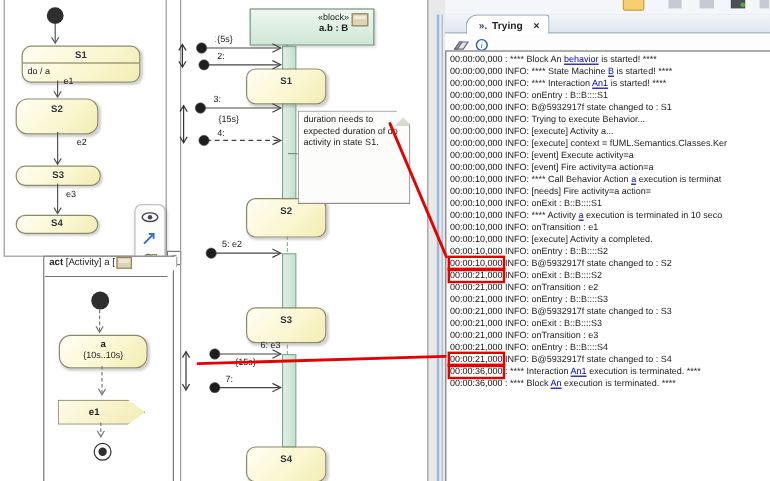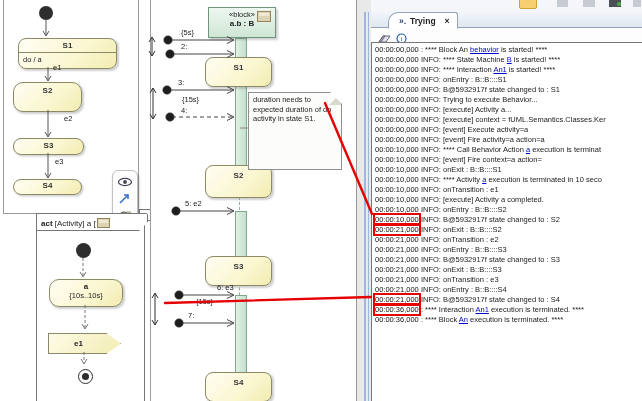--- a/index.html
+++ b/index.html
@@ -30,21 +30,21 @@
        border-radius:10px 3px 0 0;font-size:8.5px;display:flex;align-items:center;padding:0 7px 0 10px;}
   .tabline{background:#93a3ba;}
   .logbox{background:#fff;border:1px solid #777;font-size:7.5px;line-height:10px;
           padding:2px 0 0 3px;white-space:nowrap;overflow:hidden;}
   .log-line{height:10px;}
   .ts{color:#111;}
   .ts.boxed{outline:2px solid #e60000;outline-offset:0;}
   .loglink{color:#0000cc;text-decoration:underline;}
   .hdract{background:#fff;border:1px solid #777;border-left:none;border-top:none;font-size:8px;
           clip-path:polygon(0 0,100% 0,100% 45%,calc(100% - 9px) 100%,0 100%);
-          display:flex;align-items:flex-end;padding:0 10px 2px 4px;}
+          display:flex;align-items:flex-start;padding:0 10px 2px 4px;}
   .blockicon{background:#ded3b4;border:1px solid #94845c;}
   .blockicon i{display:block;margin:1px;height:3px;background:#efe8d2;}
   .pent{background:linear-gradient(135deg,#fdfbe8,#f3ecb2);border:1px solid #8a8a66;
         clip-path:polygon(0 0,80% 0,100% 50%,80% 100%,0 100%);
         display:flex;align-items:center;justify-content:center;}
   .circ{border-radius:50%;}
   svg{position:absolute;left:0;top:0;pointer-events:none;}
 </style>
 </head>
 <body>
@@ -128,21 +128,21 @@
   </div>
 
   <div class="abs" style="left:150px;top:0;width:1px;height:401px;background:#9a9a9a;"></div>
 
   <div class="abs lifeline" style="left:239px;top:36px;width:1px;height:365px;"></div>
 
   <div class="abs actbar" style="left:235px;top:38px;width:10px;height:127px;"></div>
   <div class="abs actbar" style="left:235px;top:211px;width:10px;height:46px;"></div>
   <div class="abs actbar" style="left:235px;top:295px;width:10px;height:76px;"></div>
 
-  <div class="abs seqhead" style="left:208px;top:7px;width:66px;height:29px;">
+  <div class="abs seqhead" style="left:208px;top:7px;width:66px;height:29px;padding-left:36px;">
     <div style="padding-top:2px;">«block»</div>
     <div style="font-weight:bold;font-size:8px;">a.b : B</div>
     <span class="abs blockicon" style="right:4px;top:3px;width:12px;height:9px;">
         <i></i>
       </span>
   </div>
 
   <div class="abs state" style="left:205px;top:57px;width:65px;height:28px;">
     <div class="sname" style="padding-top:5px;">S1</div>
   </div>
@@ -214,21 +214,21 @@
       <div class="log-line"><span class="ts">00:00:00,000</span><span> INFO: **** State Machine </span><span class="loglink">B</span><span> is started! ****</span></div>
       <div class="log-line"><span class="ts">00:00:00,000</span><span> INFO: **** Interaction </span><span class="loglink">An1</span><span> is started! ****</span></div>
       <div class="log-line"><span class="ts">00:00:00,000</span><span> INFO: onEntry : B::B::::S1</span></div>
       <div class="log-line"><span class="ts">00:00:00,000</span><span> INFO: B@5932917f state changed to : S1</span></div>
       <div class="log-line"><span class="ts">00:00:00,000</span><span> INFO: Trying to execute Behavior...</span></div>
       <div class="log-line"><span class="ts">00:00:00,000</span><span> INFO: [execute] Activity a...</span></div>
       <div class="log-line"><span class="ts">00:00:00,000</span><span> INFO: [execute] context = fUML.Semantics.Classes.Ker</span></div>
       <div class="log-line"><span class="ts">00:00:00,000</span><span> INFO: [event] Execute activity=a</span></div>
       <div class="log-line"><span class="ts">00:00:00,000</span><span> INFO: [event] Fire activity=a action=a</span></div>
       <div class="log-line"><span class="ts">00:00:10,000</span><span> INFO: **** Call Behavior Action </span><span class="loglink">a</span><span> execution is terminat</span></div>
-      <div class="log-line"><span class="ts">00:00:10,000</span><span> INFO: [event] Fire context=a action=</span></div>
+      <div class="log-line"><span class="ts">00:00:10,000</span><span> INFO: [needs] Fire activity=a action=</span></div>
       <div class="log-line"><span class="ts">00:00:10,000</span><span> INFO: onExit : B::B::::S1</span></div>
       <div class="log-line"><span class="ts">00:00:10,000</span><span> INFO: **** Activity </span><span class="loglink">a</span><span> execution is terminated in 10 seco</span></div>
       <div class="log-line"><span class="ts">00:00:10,000</span><span> INFO: onTransition : e1</span></div>
       <div class="log-line"><span class="ts">00:00:10,000</span><span> INFO: [execute] Activity a completed.</span></div>
       <div class="log-line"><span class="ts">00:00:10,000</span><span> INFO: onEntry : B::B::::S2</span></div>
       <div class="log-line"><span class="ts boxed">00:00:10,000</span><span> INFO: B@5932917f state changed to : S2</span></div>
       <div class="log-line"><span class="ts boxed">00:00:21,000</span><span> INFO: onExit : B::B::::S2</span></div>
       <div class="log-line"><span class="ts">00:00:21,000</span><span> INFO: onTransition : e2</span></div>
       <div class="log-line"><span class="ts">00:00:21,000</span><span> INFO: onEntry : B::B::::S3</span></div>
       <div class="log-line"><span class="ts">00:00:21,000</span><span> INFO: B@5932917f state changed to : S3</span></div>

